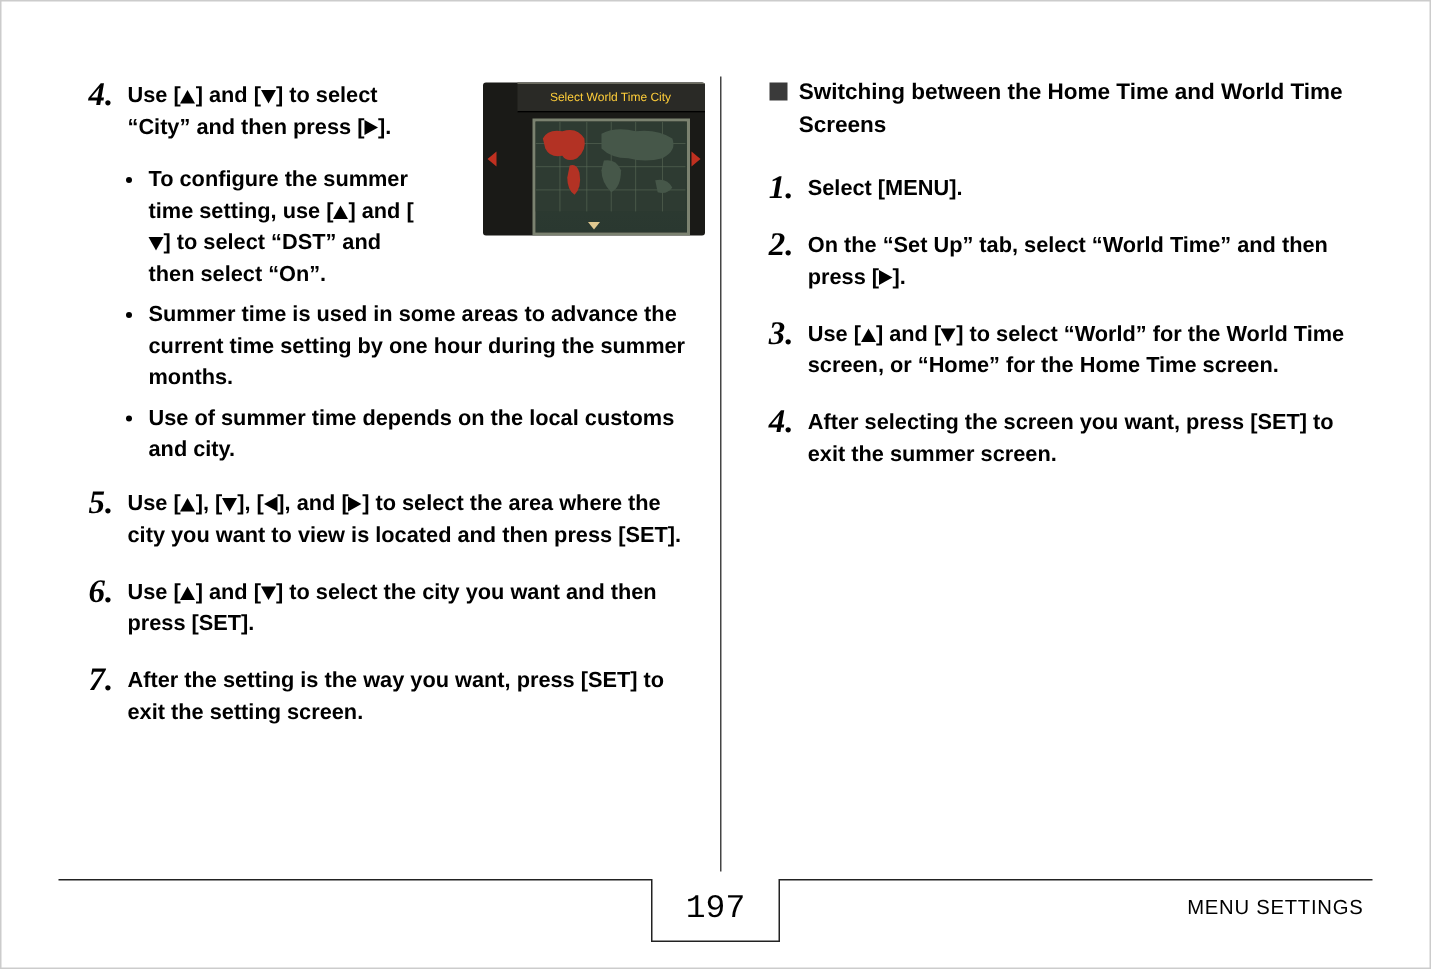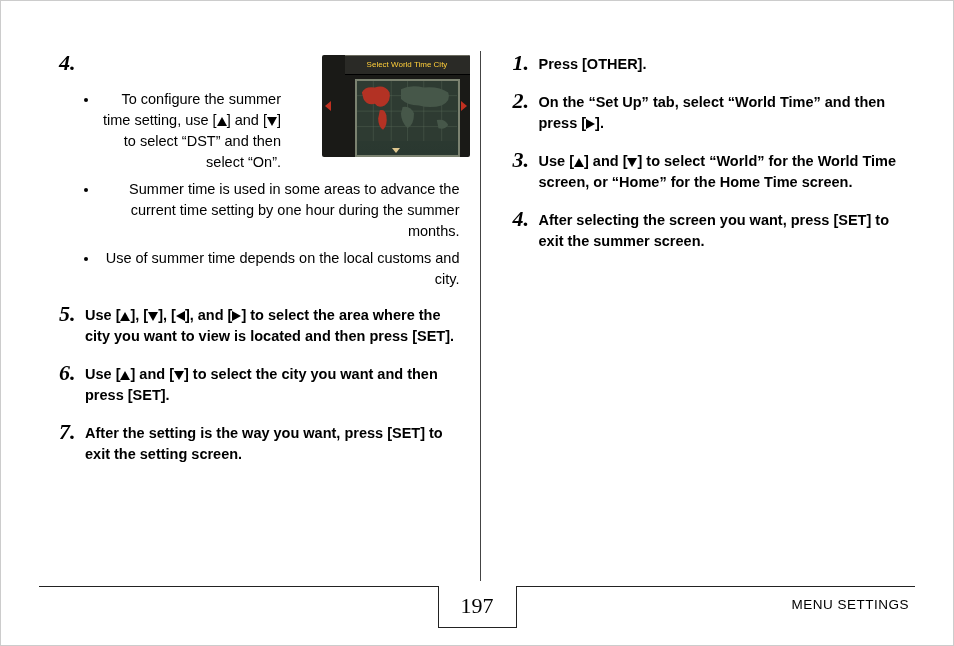--- a/index.html
+++ b/index.html
@@ -48,22 +48,21 @@
     line-height: 1.1;
   }
   .step-body {
     font-weight: bold;
     padding-top: 3px;
   }
   .sub-bullets {
     list-style: disc;
     margin: 6px 0 12px 0;
     padding-left: 40px;
-    font-weight: normal;
-    text-align: right;
+    font-weight: bold;
   }
   .sub-bullets li { margin-bottom: 6px; }
   .narrow { max-width: 195px; }
   .screenshot {
     position: absolute;
     top: 4px;
     right: 10px;
     width: 148px;
     height: 102px;
     background: #1a1a17;
@@ -115,21 +114,21 @@
     left: 0; right: 0;
     bottom: 16px;
     text-align: center;
   }
   .hr-top { border: none; border-top: 1px solid #222; margin: 0 38px 0 38px; }
   .pg-box {
     display: inline-block;
     border: 1px solid #222;
     border-top: none;
     padding: 4px 22px 5px 22px;
-    font-family: Liberation Serif, serif;
+    font-family: Liberation Mono, monospace;
     font-size: 22px;
     background:#fff;
     position: relative;
     top: -1px;
   }
   .footer-label {
     position: absolute;
     right: 44px;
     bottom: 30px;
     font-size: 13.5px;
@@ -175,20 +174,21 @@
         </svg>
       </div>
       <span class="shot-s-down"></span>
       <span class="shot-s-left"></span>
       <span class="shot-s-right"></span>
     </div>
 
     <div id="left-steps">
         <div class="step">
           <div class="step-num">4.</div>
+          <div class="step-body narrow">Use [<span class="g-up"></span>] and [<span class="g-down"></span>] to select “City” and then press [<span class="g-right"></span>].</div>
         </div>
         <ul class="sub-bullets">
           <li style="max-width: 182px;">To configure the summer time setting, use [<span class="g-up"></span>] and [<span class="g-down"></span>] to select “DST” and then select “On”.</li>
           <li>Summer time is used in some areas to advance the current time setting by one hour during the summer months.</li>
           <li>Use of summer time depends on the local customs and city.</li>
         </ul>
         <div class="step">
           <div class="step-num">5.</div>
           <div class="step-body">Use [<span class="g-up"></span>], [<span class="g-down"></span>], [<span class="g-left"></span>], and [<span class="g-right"></span>] to select the area where the city you want to view is located and then press [SET].</div>
         </div>
@@ -199,24 +199,28 @@
         <div class="step">
           <div class="step-num">7.</div>
           <div class="step-body">After the setting is the way you want, press [SET] to exit the setting screen.</div>
         </div>
       </div>
   </div>
 
   <div class="divider"></div>
 
   <div class="col col-right">
+    <div class="section-head">
+      <span class="sq"></span>
+      <span>Switching between the Home Time and World Time Screens</span>
+    </div>
     <div id="right-steps">
         <div class="step">
           <div class="step-num">1.</div>
-          <div class="step-body">Press [OTHER].</div>
+          <div class="step-body">Select [MENU].</div>
         </div>
         <div class="step">
           <div class="step-num">2.</div>
           <div class="step-body">On the “Set Up” tab, select “World Time” and then press [<span class="g-right"></span>].</div>
         </div>
         <div class="step">
           <div class="step-num">3.</div>
           <div class="step-body">Use [<span class="g-up"></span>] and [<span class="g-down"></span>] to select “World” for the World Time screen, or “Home” for the Home Time screen.</div>
         </div>
         <div class="step">

